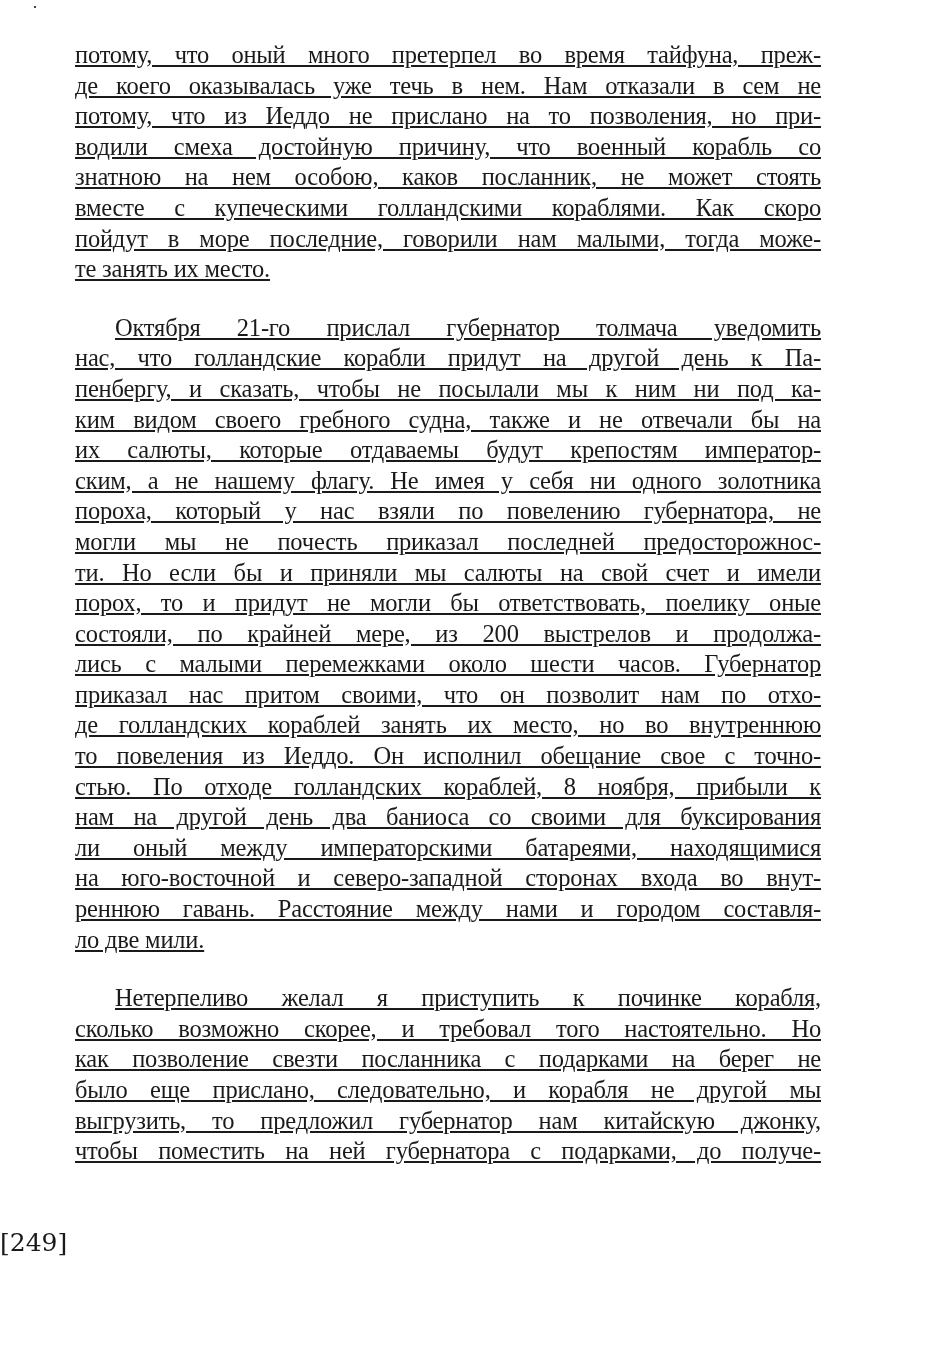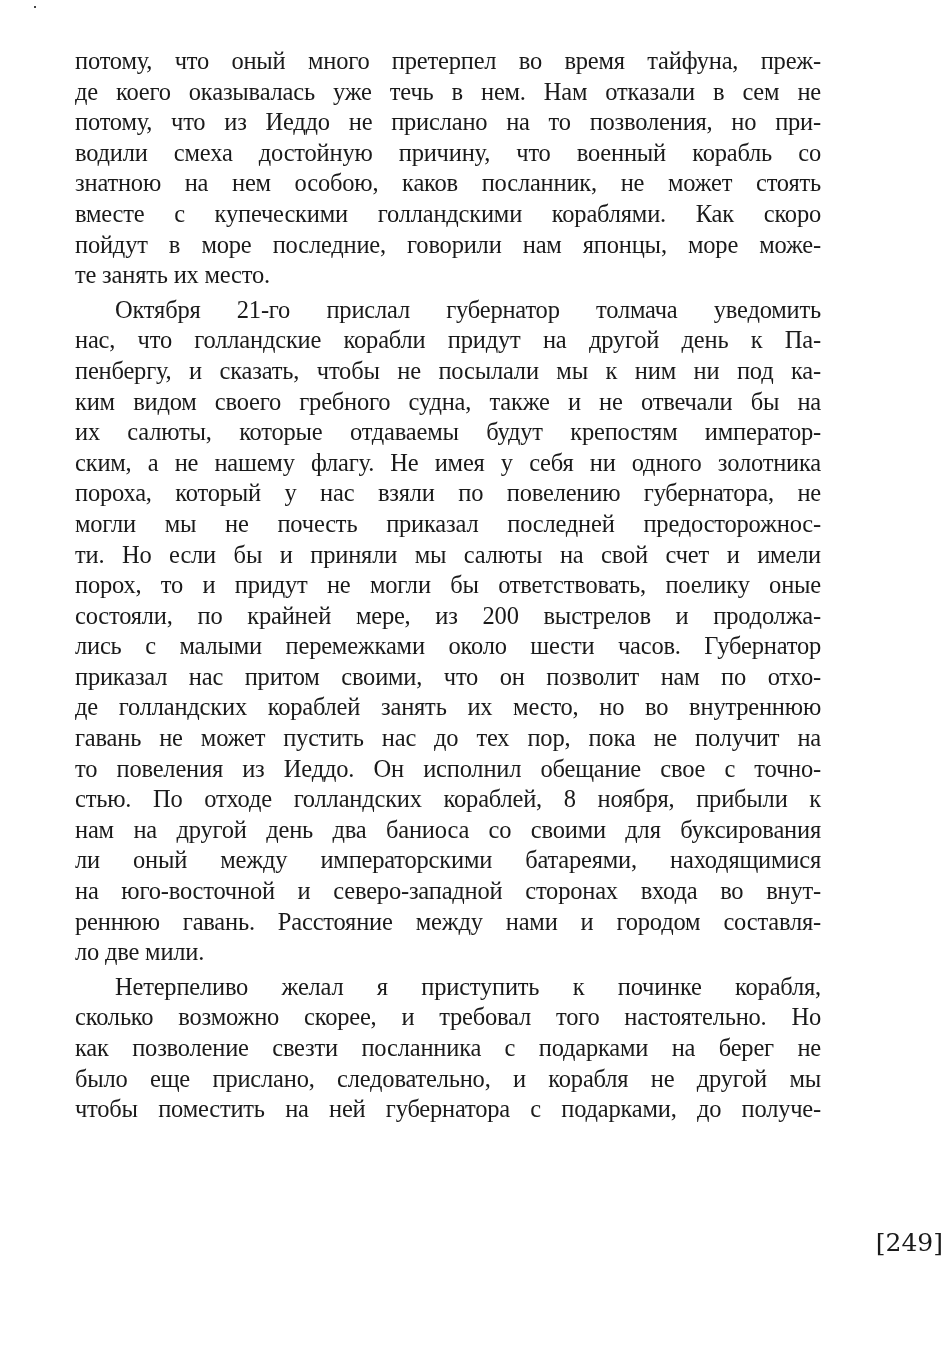--- a/index.html
+++ b/index.html
@@ -19,98 +19,100 @@
       position: absolute;
       left: 34px;
       top: 6px;
       width: 2px;
       height: 2px;
       background: #444;
     }
     .page-text {
       position: absolute;
       left: 75px;
-      top: 46px;
+      top: 40px;
       width: 746px;
+      text-decoration: underline;
     }
     .line {
       display: block;
       height: 30.6px;
       line-height: 30.6px;
       font-size: 24.5px;
       text-align: justify;
       text-align-last: justify;
       white-space: nowrap;
       overflow: visible;
       letter-spacing: -0.2px;
     }
     .line.last {
       text-align-last: left;
     }
     .line.indent {
       padding-left: 40px;
+      margin-top: 24px;
     }
     .para-gap {
       height: 4px;
     }
     .page-number {
       position: absolute;
       left: 0;
       width: 943px;
       top: 1228px;
-      text-align: right;
+      text-align: left;
       font-size: 25px;
       font-family: "DejaVu Serif", "Liberation Serif", serif;
       color: #1a1a1a;
     }
   </style>
 </head>
 <body>
 
 <div class="speck"></div>
 
 <div class="page-text">
   <div>
     <span class="line">потому, что оный много претерпел во время тайфуна, преж-</span>
     <span class="line">де коего оказывалась уже течь в нем. Нам отказали в сем не</span>
     <span class="line">потому, что из Иеддо не прислано на то позволения, но при-</span>
     <span class="line">водили смеха достойную причину, что военный корабль со</span>
     <span class="line">знатною на нем особою, каков посланник, не может стоять</span>
     <span class="line">вместе с купеческими голландскими кораблями. Как скоро</span>
-    <span class="line">пойдут в море последние, говорили нам японцы, море може-</span>
+    <span class="line">пойдут в море последние, говорили нам малыми, тогда може-</span>
     <span class="line last">те занять их место.</span>
   </div>
   <div class="para-gap"></div>
   <div>
     <span class="line indent">Октября 21-го прислал губернатор толмача уведомить</span>
     <span class="line">нас, что голландские корабли придут на другой день к Па-</span>
     <span class="line">пенбергу, и сказать, чтобы не посылали мы к ним ни под ка-</span>
     <span class="line">ким видом своего гребного судна, также и не отвечали бы на</span>
     <span class="line">их салюты, которые отдаваемы будут крепостям император-</span>
     <span class="line">ским, а не нашему флагу. Не имея у себя ни одного золотника</span>
     <span class="line">пороха, который у нас взяли по повелению губернатора, не</span>
     <span class="line">могли мы не почесть приказал последней предосторожнос-</span>
     <span class="line">ти. Но если бы и приняли мы салюты на свой счет и имели</span>
     <span class="line">порох, то и придут не могли бы ответствовать, поелику оные</span>
     <span class="line">состояли, по крайней мере, из 200 выстрелов и продолжа-</span>
     <span class="line">лись с малыми перемежками около шести часов. Губернатор</span>
     <span class="line">приказал нас притом своими, что он позволит нам по отхо-</span>
     <span class="line">де голландских кораблей занять их место, но во внутреннюю</span>
-    <span class="line">гавань не может пустить нас до тех пор, пока не получит на</span>
     <span class="line">то повеления из Иеддо. Он исполнил обещание свое с точно-</span>
     <span class="line">стью. По отходе голландских кораблей, 8 ноября, прибыли к</span>
     <span class="line">нам на другой день два баниоса со своими для буксирования</span>
     <span class="line">ли оный между императорскими батареями, находящимися</span>
     <span class="line">на юго-восточной и северо-западной сторонах входа во внут-</span>
     <span class="line">реннюю гавань. Расстояние между нами и городом составля-</span>
     <span class="line last">ло две мили.</span>
   </div>
   <div class="para-gap"></div>
   <div>
     <span class="line indent">Нетерпеливо желал я приступить к починке корабля,</span>
     <span class="line">сколько возможно скорее, и требовал того настоятельно. Но</span>
     <span class="line">как позволение свезти посланника с подарками на берег не</span>
     <span class="line">было еще прислано, следовательно, и корабля не другой мы</span>
+    <span class="line">выгрузить, то предложил губернатор нам китайскую джонку,</span>
     <span class="line">чтобы поместить на ней губернатора с подарками, до получе-</span>
   </div>
 </div>
 
 <div class="page-number">[249]</div>
 
 </body></html>

